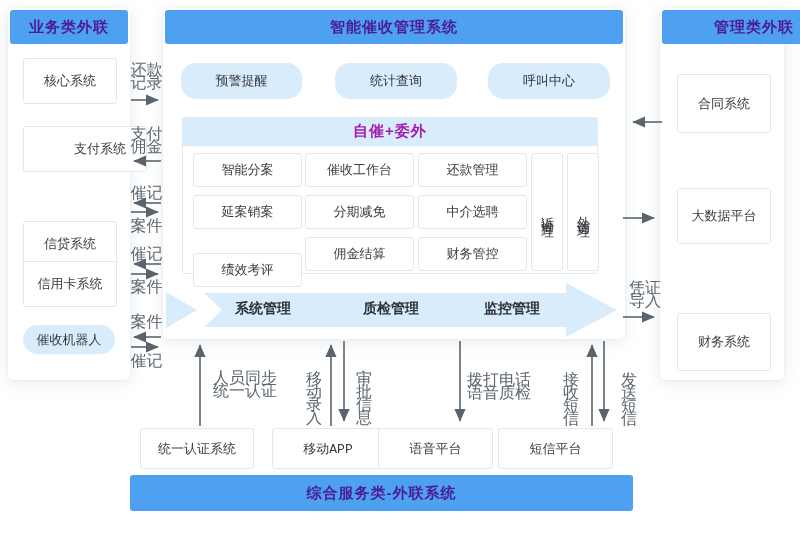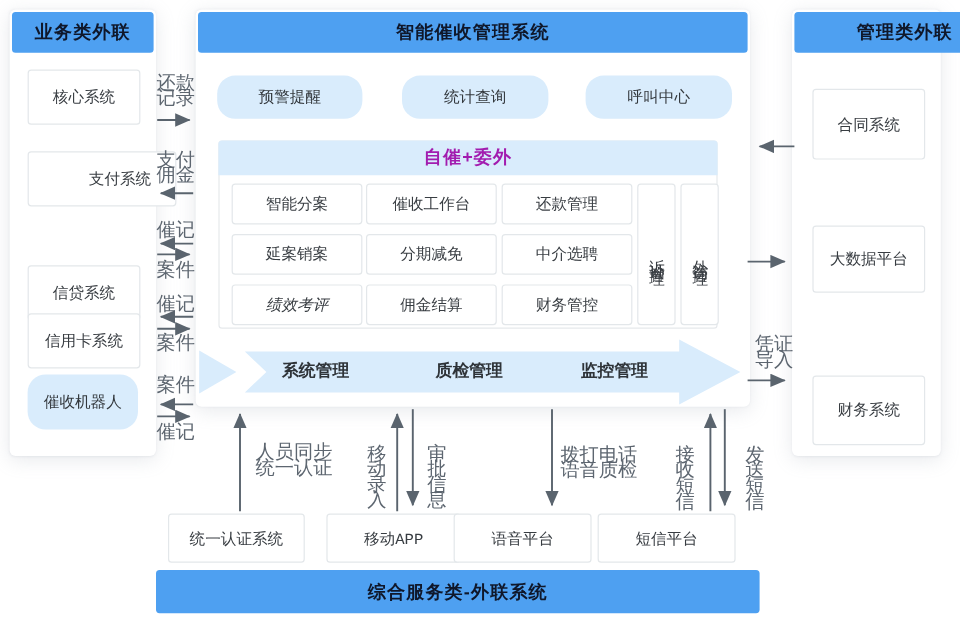--- a/index.html
+++ b/index.html
@@ -1,21 +1,21 @@
 <!DOCTYPE html>
 <html><head>
 <meta charset="utf-8">
 <style>
   html,body{margin:0;padding:0;background:#ffffff;}
   body{font-family:"Liberation Sans","DejaVu Sans",sans-serif;}
   .stage{position:relative;width:800px;height:534px;background:#ffffff;overflow:hidden;}
 
   .card{position:absolute;background:#ffffff;border-radius:5px;
         box-shadow:0 3px 16px rgba(140,152,164,.20), 0 0 2px rgba(140,152,164,.12);}
-  .hdr{position:absolute;background:#4ea0f1;color:#0f172a;font-size:15px;font-weight:600;
+  .hdr{position:absolute;background:#4ea0f1;color:#4c1d95;font-size:15px;font-weight:600;
        display:flex;align-items:center;justify-content:center;border-radius:3px;letter-spacing:1px;}
 
   .wbox{position:absolute;background:#ffffff;border:1px solid #e3e7ea;border-radius:3px;
         display:flex;align-items:center;justify-content:center;
         font-size:13px;color:#383d42;text-align:center;}
   .bbox{position:absolute;background:#d9ecfc;border-radius:15px;
         display:flex;align-items:center;justify-content:center;
         font-size:13px;color:#33383d;text-align:center;}
 
   .module-container{position:absolute;left:182px;top:117px;width:414px;height:155px;
@@ -47,36 +47,36 @@
   <div class="card" style="left:660px;top:8px;width:124px;height:372px;"></div>
 
   <div class="hdr z2" style="left:10px;top:10px;width:118px;height:34px;">业务类外联</div>
   <div class="hdr z2" style="left:165px;top:10px;width:458px;height:34px;">智能催收管理系统</div>
   <div class="hdr z2" style="left:662px;top:10px;width:120px;height:34px;padding-left:32px;">管理类外联</div>
 
   <div class="wbox z2" style="left:23px;top:58px;width:92px;height:44px;">核心系统</div>
   <div class="wbox z2" style="left:23px;top:126px;width:92px;height:44px;padding-left:30px;">支付系统</div>
   <div class="wbox z2" style="left:23px;top:193px;width:92px;height:44px;margin-top:28px;">信贷系统</div>
   <div class="wbox z2" style="left:23px;top:261px;width:92px;height:44px;">信用卡系统</div>
-  <div class="bbox z2" style="left:23px;top:312px;width:92px;height:46px;">催收机器人</div>
+  <div class="bbox z2" style="left:23px;top:325px;width:92px;height:29px;">催收机器人</div>
 
   <div class="bbox z2" style="left:181px;top:63px;width:121px;height:36px;">预警提醒</div>
   <div class="bbox z2" style="left:335px;top:63px;width:122px;height:36px;">统计查询</div>
   <div class="bbox z2" style="left:488px;top:63px;width:122px;height:36px;">呼叫中心</div>
 
   <div class="module-container z2"></div>
   <div class="module-hdr z2">自催+委外</div>
 
   <div class="wbox z2" style="left:193px;top:153px;width:107px;height:32px;">智能分案</div>
   <div class="wbox z2" style="left:305px;top:153px;width:107px;height:32px;">催收工作台</div>
   <div class="wbox z2" style="left:418px;top:153px;width:107px;height:32px;">还款管理</div>
   <div class="wbox z2" style="left:193px;top:195px;width:107px;height:32px;">延案销案</div>
   <div class="wbox z2" style="left:305px;top:195px;width:107px;height:32px;">分期减免</div>
   <div class="wbox z2" style="left:418px;top:195px;width:107px;height:32px;">中介选聘</div>
-  <div class="wbox z2" style="left:193px;top:237px;width:107px;height:32px;font-style:italic;">绩效考评</div>
+  <div class="wbox z2" style="left:193px;top:253px;width:107px;height:32px;">绩效考评</div>
   <div class="wbox z2" style="left:305px;top:237px;width:107px;height:32px;">佣金结算</div>
   <div class="wbox z2" style="left:418px;top:237px;width:107px;height:32px;">财务管控</div>
 
   <div class="vbox z2" style="left:531px;top:153px;width:30px;height:116px;">诉讼管理</div>
   <div class="vbox z2" style="left:567px;top:153px;width:30px;height:116px;">外访管理</div>
 
   <div class="plabel" style="left:263px;">系统管理</div>
   <div class="plabel" style="left:391px;">质检管理</div>
   <div class="plabel" style="left:512px;">监控管理</div>
 

